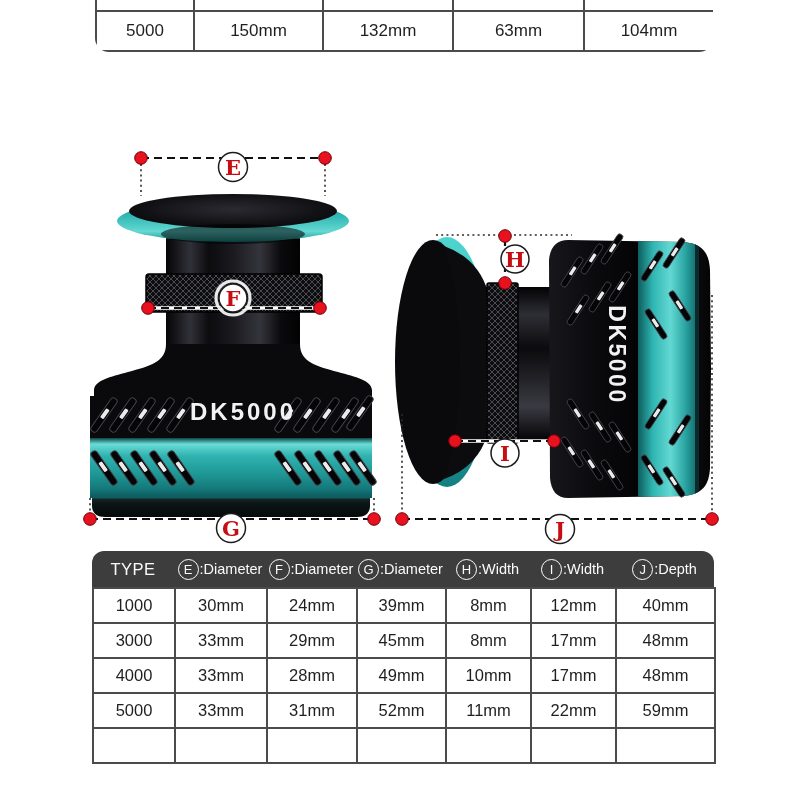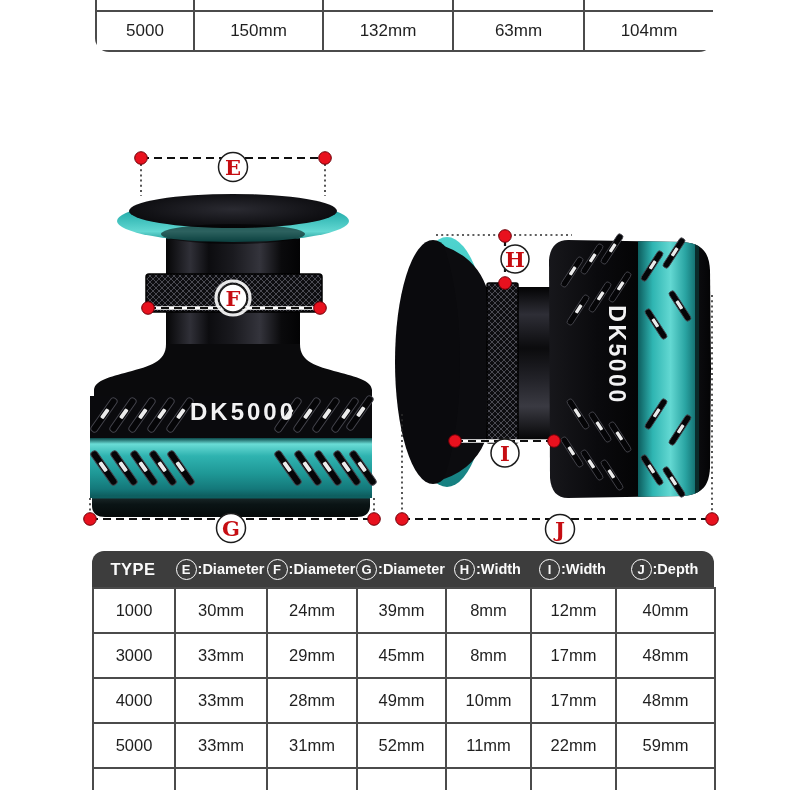--- a/index.html
+++ b/index.html
@@ -9,35 +9,35 @@
   
   .twrap{position:absolute;}
   table{border-collapse:collapse;table-layout:fixed;background:#fff;}
   td{border:2px solid #4b4b4b;text-align:center;vertical-align:middle;
      font-size:17px;color:#1f1f1f;padding:0;}
   #topTableWrap{left:95px;top:-30px;width:618px;border-radius:0 0 14px 14px;overflow:hidden;}
   #topTable{width:618px;}
   #topTable tr{height:40px;}
   #botTableWrap{left:92px;top:551px;width:622px;}
   #botHeader{width:622px;height:36px;background:#3d3d3d;border-radius:12px 12px 0 0;
-     display:flex;align-items:stretch;font-weight:bold;}
+     display:flex;align-items:stretch;}
   .hcell{display:flex;align-items:center;justify-content:center;color:#fafafa;
      font-size:14.5px;white-space:nowrap;}
   .hcell:nth-child(1){width:82px;font-size:16.5px;letter-spacing:.5px;}
   .hcell:nth-child(2){width:92px;}
   .hcell:nth-child(3){width:90px;}
   .hcell:nth-child(4){width:89px;}
   .hcell:nth-child(5){width:85px;}
   .hcell:nth-child(6){width:85px;}
   .hcell:nth-child(7){width:99px;}
   .circ{display:inline-flex;align-items:center;justify-content:center;
      width:19px;height:19px;border:1.6px solid #fff;border-radius:50%;
      font-size:13px;margin-right:1px;flex:0 0 auto;}
   #botTable{width:622px;}
-  #botTable tr{height:45px;}
+  #botTable tr{height:35px;}
   #botTable td{font-size:16.5px;}
 
   
   #diagram{position:absolute;left:0;top:0;}
   .dashu{stroke:#fff;stroke-width:3.6;fill:none;}
   .dash{stroke:#101010;stroke-width:2.2;stroke-dasharray:8 5;fill:none;}
   .dotl{stroke:#2b2b2b;stroke-width:1.6;stroke-dasharray:2 3.2;fill:none;}
   .rdot{fill:#e8111e;stroke:#6e0008;stroke-width:1;}
   .lglow{fill:none;stroke:#fff;stroke-width:3.2;opacity:.9;}
   .lcirc{fill:#fff;stroke:#1c1c1c;stroke-width:1.5;}

